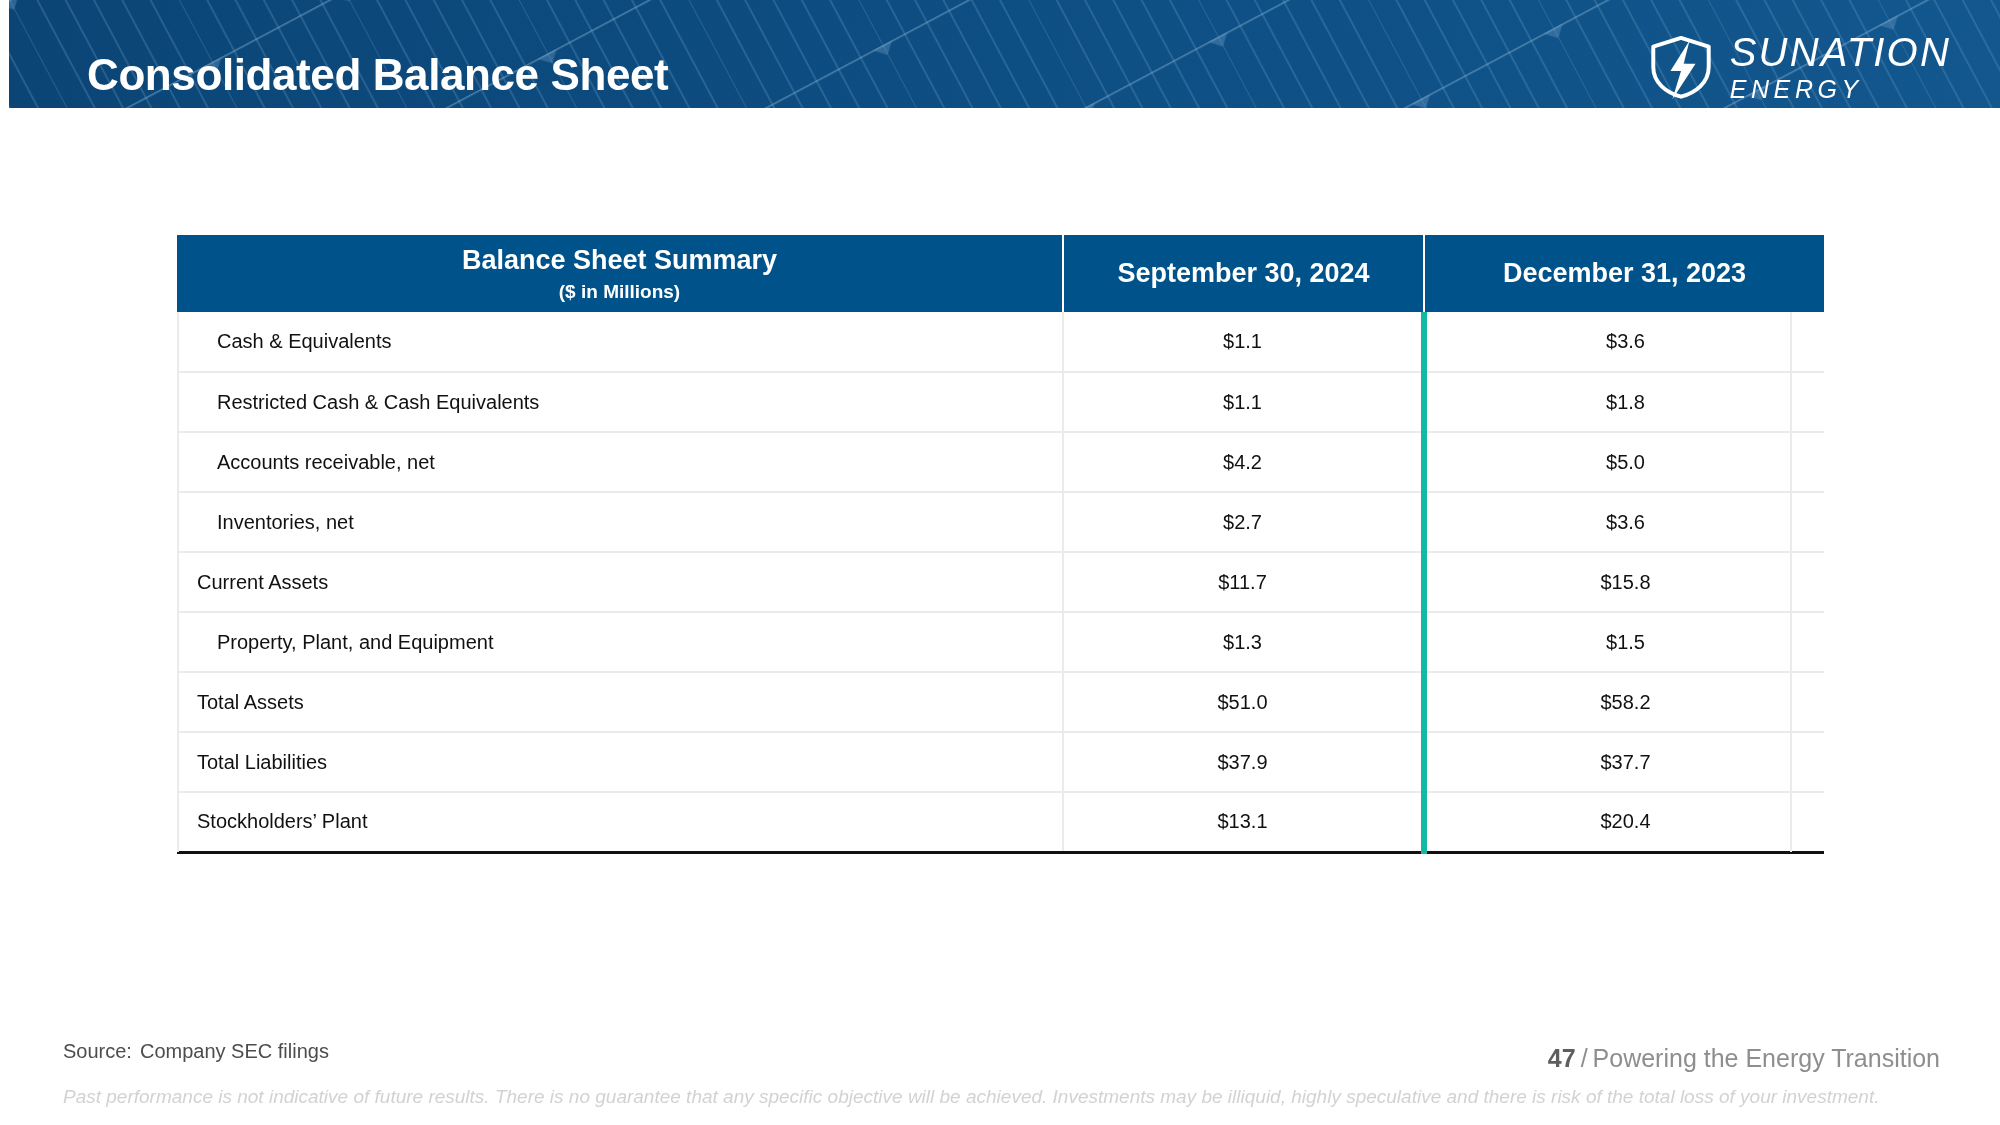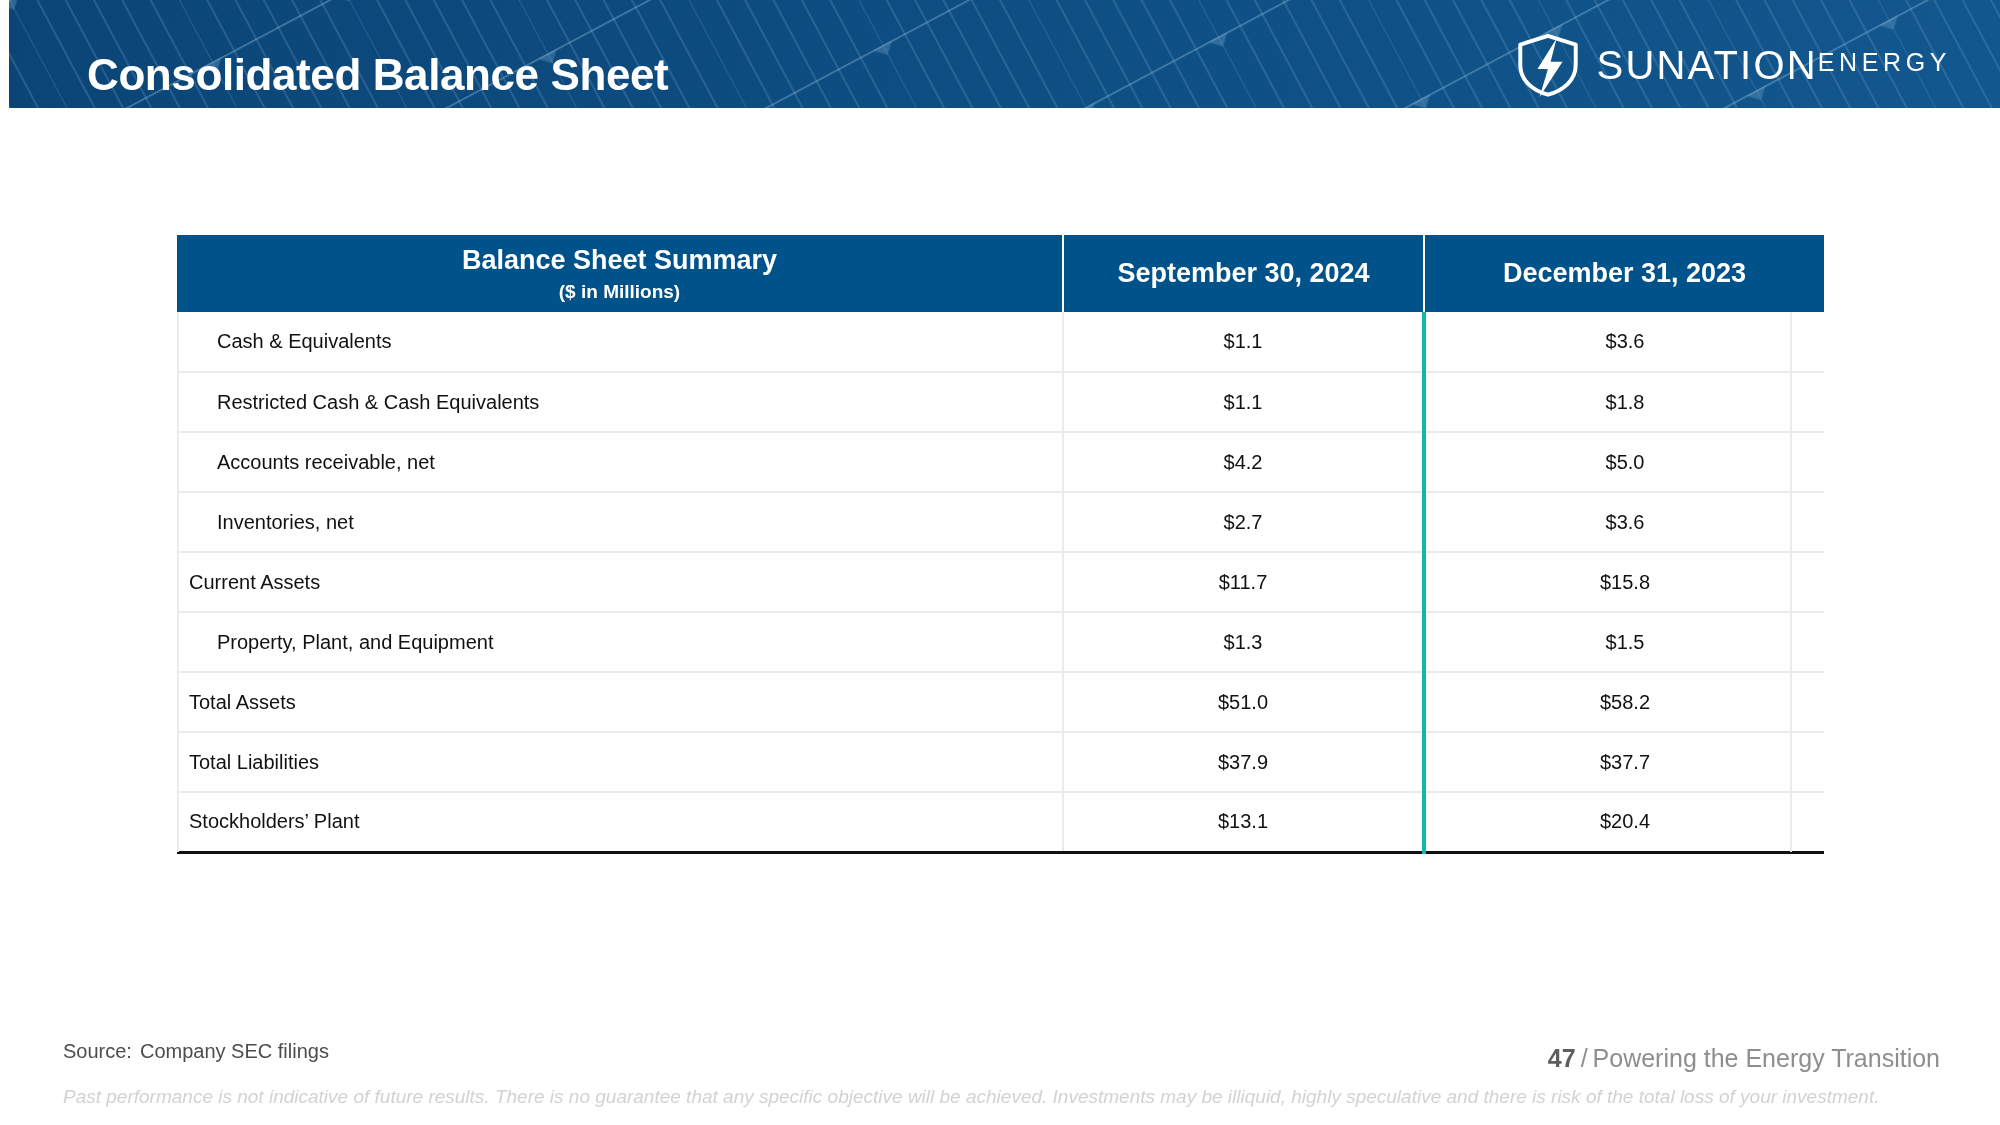--- a/index.html
+++ b/index.html
@@ -53,23 +53,24 @@
     align-items: center;
     gap: 16px;
   }
   .logo-shield {
     width: 66px;
     height: 66px;
     flex: 0 0 auto;
   }
   .logo-text {
     display: flex;
-    flex-direction: row;
+    flex-direction: column;
     justify-content: center;
     line-height: 1;
+    font-style: italic;
   }
   .logo-word1 {
     font-size: 40px;
     font-weight: 500;
     color: #ffffff;
     letter-spacing: 2.2px;
     line-height: 1;
   }
   .logo-word2 {
     font-size: 25px;
@@ -124,27 +125,27 @@
     font-weight: 400;
     border-bottom: 2px solid #ebebeb;
     box-sizing: border-box;
     background: #ffffff;
   }
   table.bs tbody tr:last-child td {
     border-bottom: 3px solid #111111;
   }
   td.label {
     text-align: left;
-    padding-left: 12px;
+    padding-left: 20px;
     border-right: 2px solid #ebebeb;
   }
   td.label.indent { padding-left: 40px; }
   td.val {
     text-align: center;
-    border-right: 4px solid #14b8a6;
+    border-right: 6px solid #14b8a6;
   }
   td.val:last-child { border-right: none; }
   .table-left-rule {
     position: absolute;
     left: 0;
     top: 77px;
     width: 2px;
     height: 540px;
     background: #ebebeb;
   }

